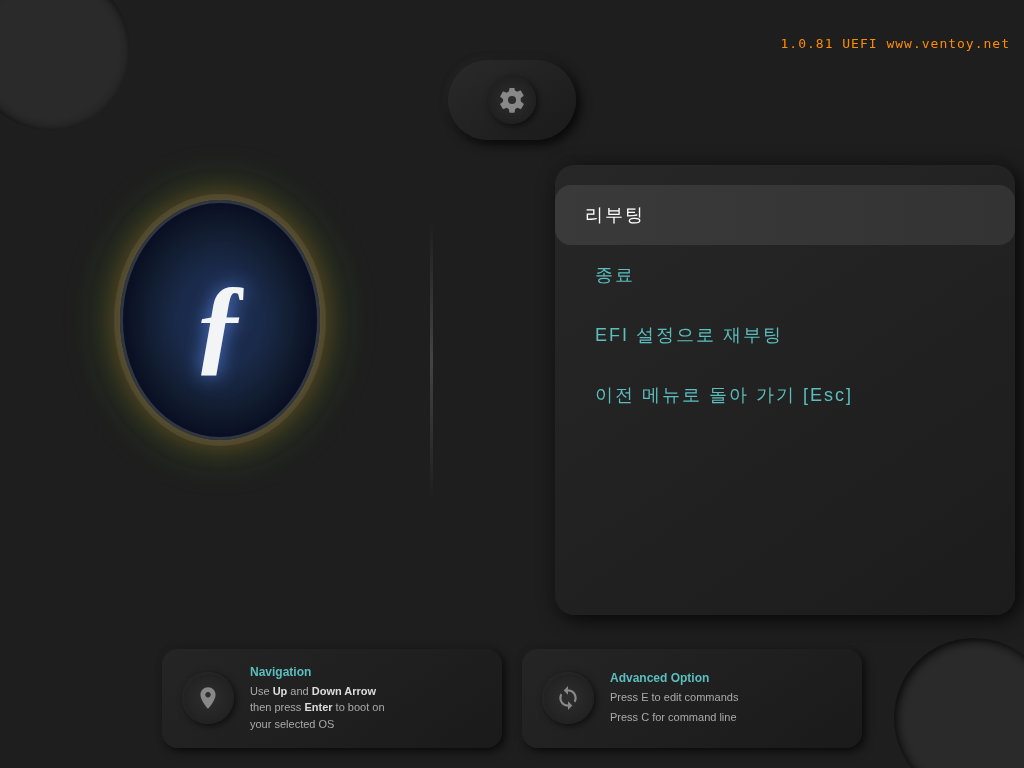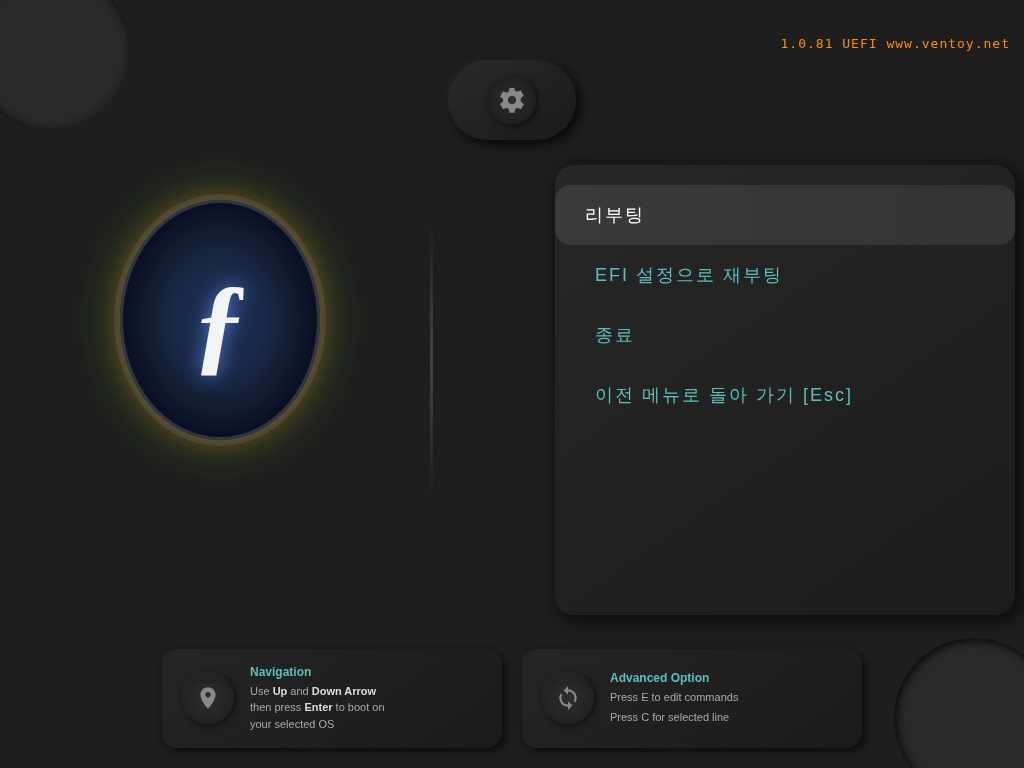--- a/index.html
+++ b/index.html
@@ -247,22 +247,22 @@
 
       <text x="50%" y="60%" text-anchor="middle" dominant-baseline="middle" font-family="Georgia, serif" font-size="110" font-style="italic" font-weight="900" fill="white" opacity="0.95" style="text-shadow: 0 0 20px rgba(100,150,255,0.8);">ƒ</text>
     </svg>
   </div>
 </div>
 
 <div class="divider-line"></div>
 
 <div class="menu-panel">
   <div class="menu-item selected">리부팅</div>
+  <div class="menu-item">종료</div>
   <div class="menu-item">EFI 설정으로 재부팅</div>
-  <div class="menu-item">종료</div>
   <div class="menu-item">이전 메뉴로 돌아 가기 [Esc]</div>
 </div>
 
 <div class="bottom-panels">
 
   <div class="help-panel">
     <div class="help-icon-wrap">
 
       <svg viewBox="0 0 24 24">
         <path d="M12 2C8.13 2 5 5.13 5 9c0 5.25 7 13 7 13s7-7.75 7-13c0-3.87-3.13-7-7-7zm0 9.5c-1.38 0-2.5-1.12-2.5-2.5S10.62 6.5 12 6.5s2.5 1.12 2.5 2.5S13.38 11.5 12 11.5z"></path>
@@ -277,16 +277,16 @@
   <div class="help-panel">
     <div class="help-icon-wrap">
 
       <svg viewBox="0 0 24 24">
         <path d="M12 4V1L8 5l4 4V6c3.31 0 6 2.69 6 6 0 1.01-.25 1.97-.7 2.8l1.46 1.46C19.54 15.03 20 13.57 20 12c0-4.42-3.58-8-8-8zm0 14c-3.31 0-6-2.69-6-6 0-1.01.25-1.97.7-2.8L5.24 7.74C4.46 8.97 4 10.43 4 12c0 4.42 3.58 8 8 8v3l4-4-4-4v3z"></path>
       </svg>
     </div>
     <div class="help-text-area">
       <span class="help-title">Advanced Option</span>
       <span class="help-desc">Press E to edit commands</span>
-      <span class="help-desc">Press C for selected line</span>
+      <span class="help-desc">Press C for command line</span>
     </div>
   </div>
 </div>
 
 </body></html>

